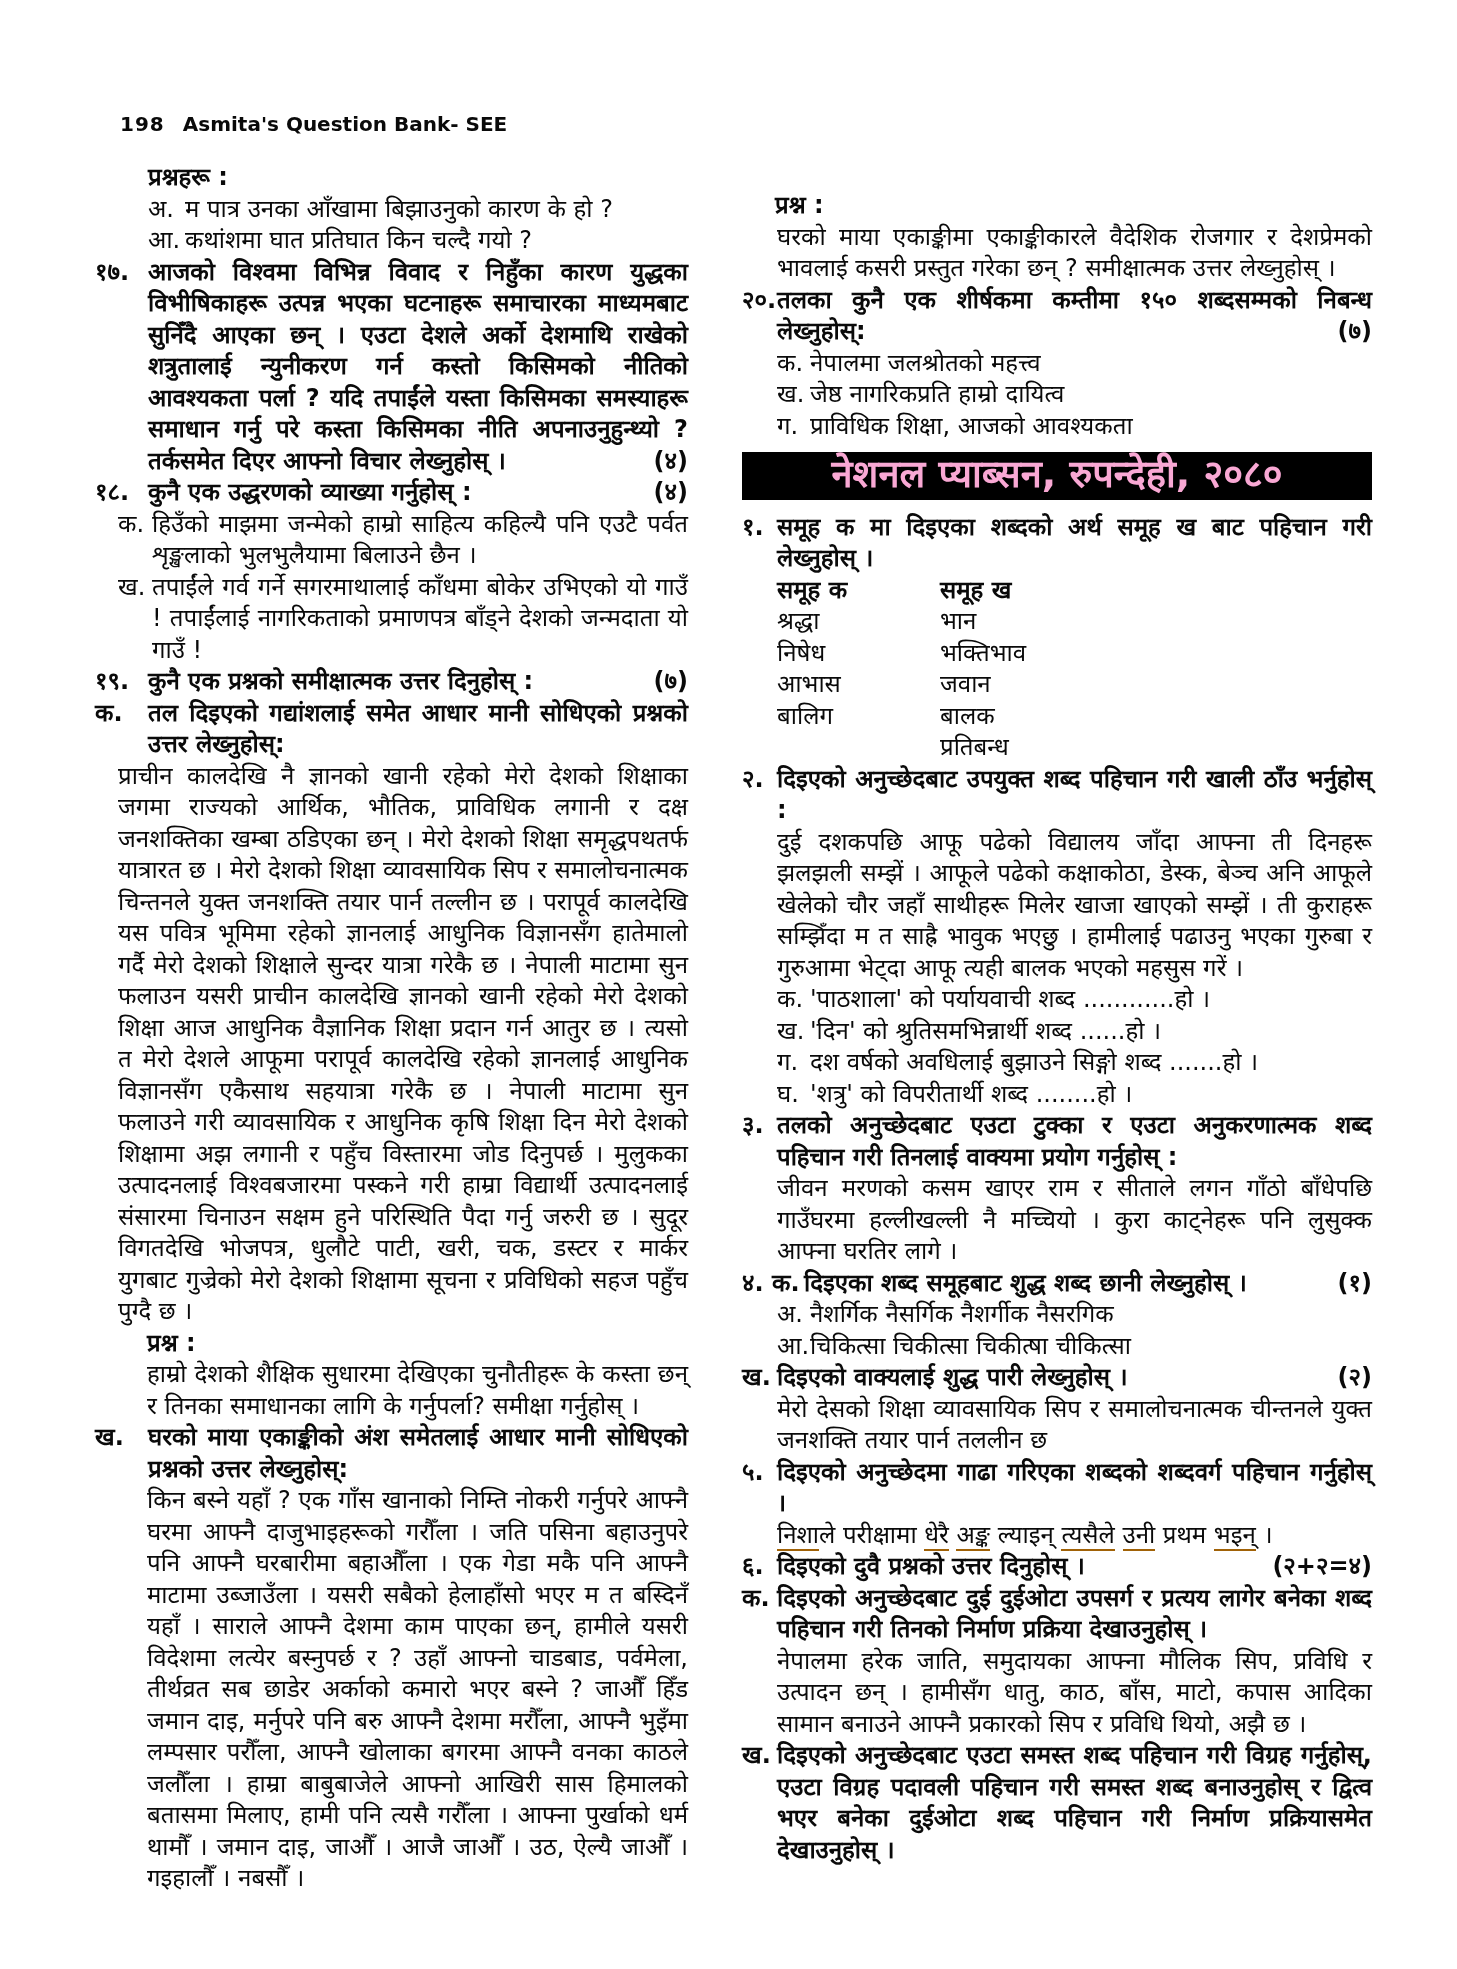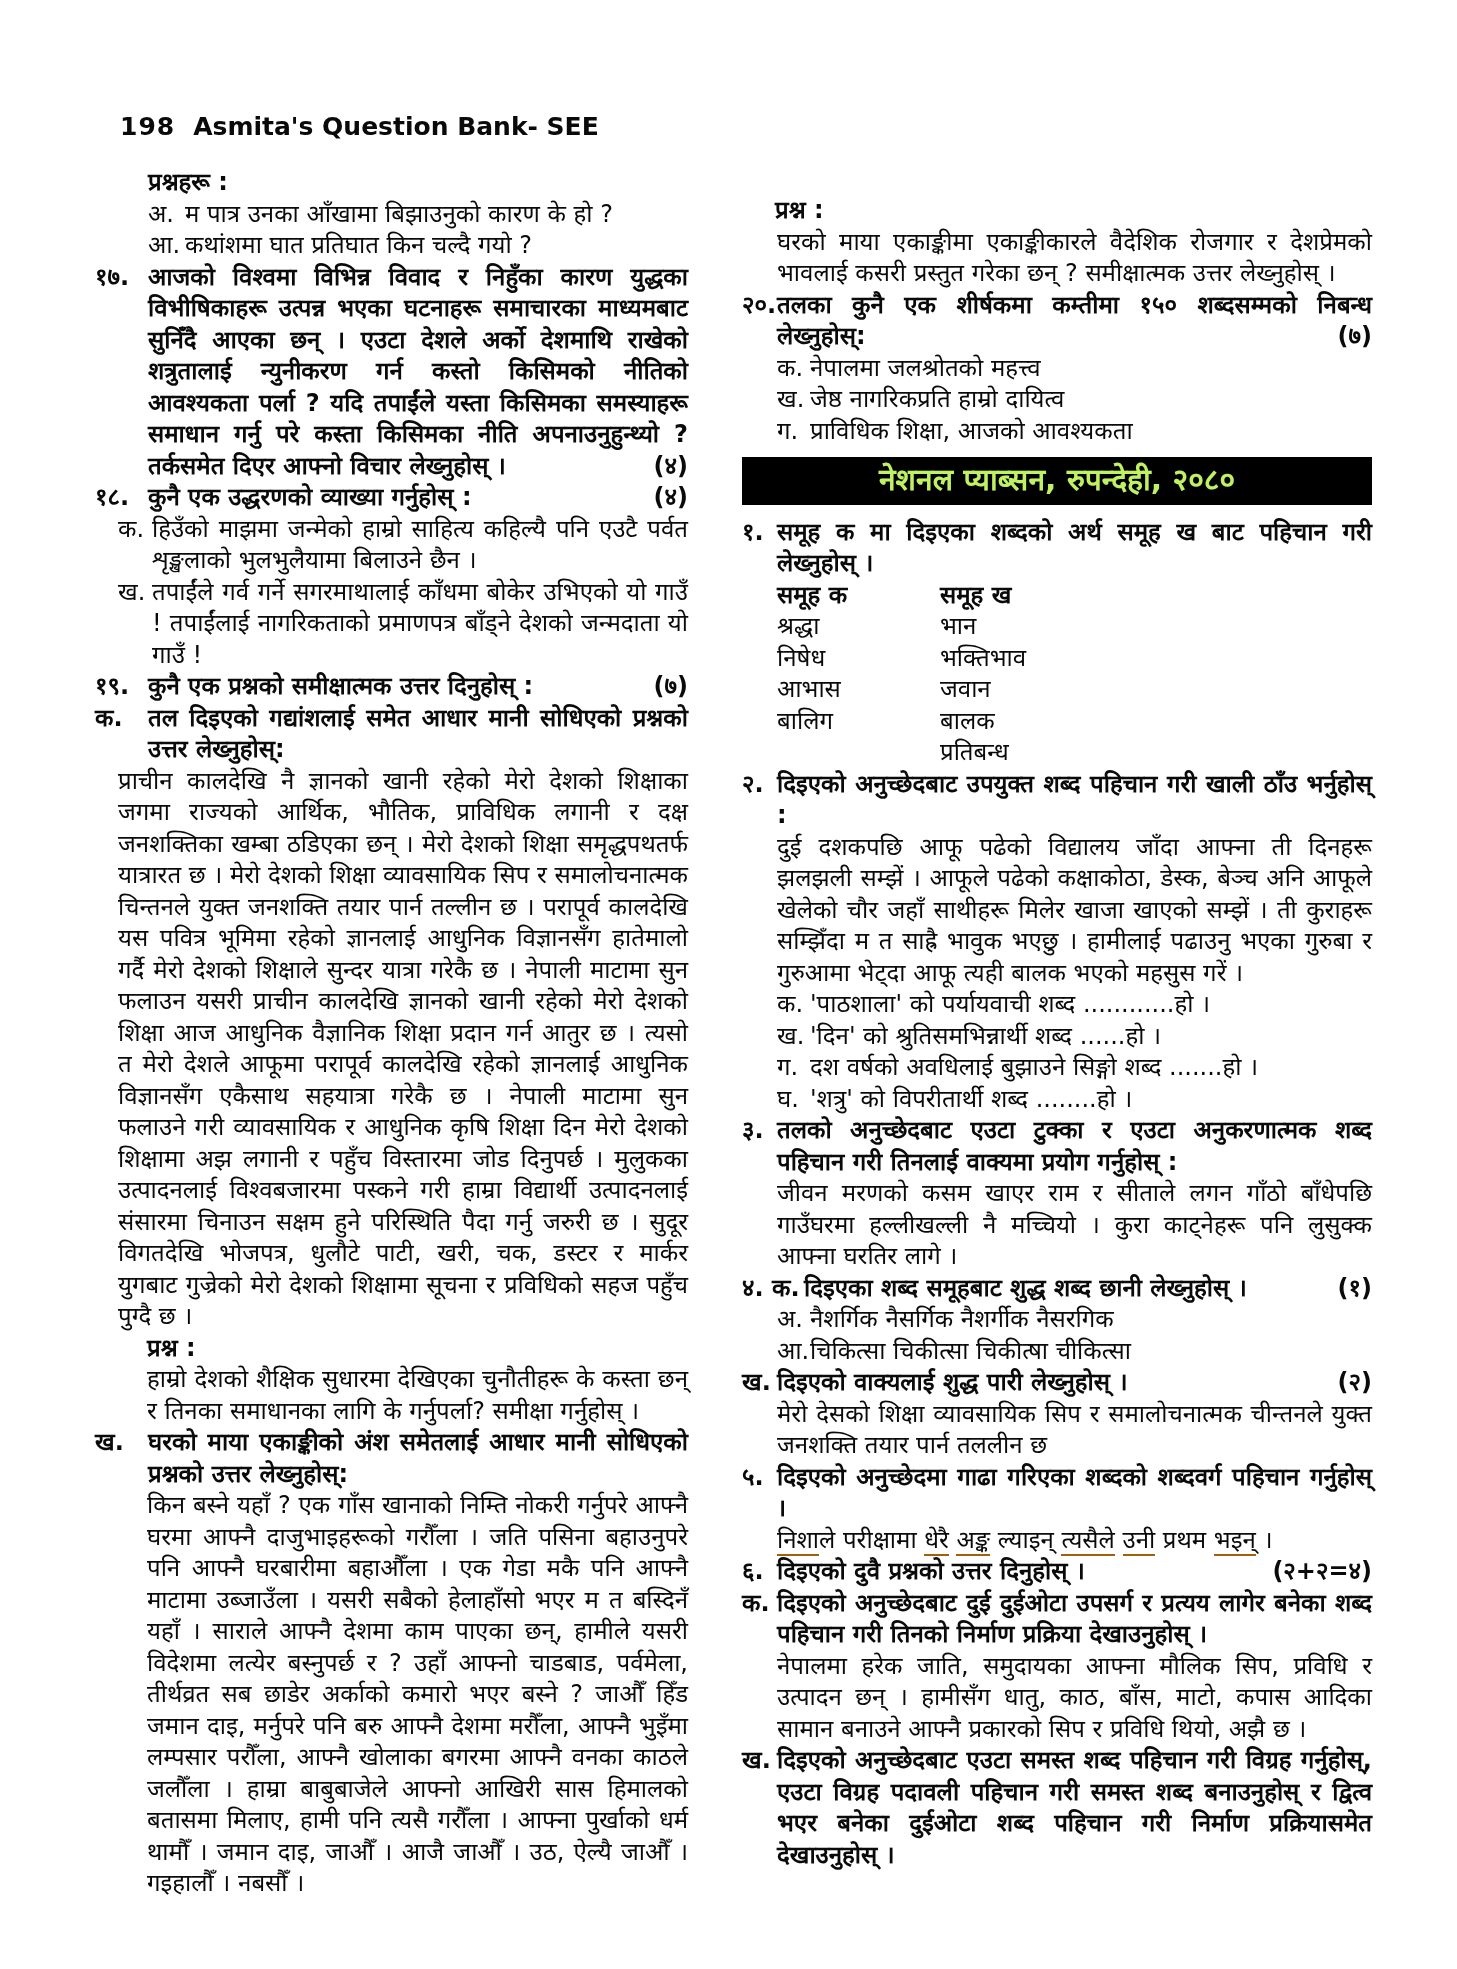--- a/index.html
+++ b/index.html
@@ -6,21 +6,21 @@
   .page{
     position:relative;
     width:1457px;height:1969px;
     background:#ffffff;
     font-family:"DejaVu Sans",sans-serif;
     color:#0a0a0a;
     overflow:hidden;
     box-sizing:border-box;
     padding:112px 0 0 95px;
   }
-  .page-header{font-weight:bold;font-size:25px;margin-left:25px;margin-bottom:26px;}
+  .page-header{font-weight:bold;font-size:20px;margin-left:25px;margin-bottom:26px;}
   .page-header .pgnum{margin-right:18px;letter-spacing:1px;}
   .columns{display:flex;align-items:center;}
   .col{font-size:24px;line-height:31.5px;}
   .col-l{width:593px;margin-right:54px;}
   .col-r{width:630px;}
   .bold{font-weight:bold;}
   .justify{text-align:justify;}
   .row{display:flex;align-items:flex-start;}
   .row .num{flex:0 0 auto;font-weight:bold;}
   .row.plain .num{font-weight:normal;}
@@ -37,22 +37,22 @@
   .col-l .para.deep{margin-left:52px;}
   
   .col-r .row.q .num,.col-r .row.qsub .num{width:35px;white-space:nowrap;margin-right:0;}
   .col-r .row.q .num.wide{width:62px;}
   .col-r .row.sub{margin-left:35px;}
   .col-r .row.sub .num{width:33px;}
   .col-r .label{margin-left:33px;}
   .col-r .para{margin-left:35px;}
   .mark{float:right;font-weight:bold;margin-left:10px;}
   .banner{
-    background:#000000;color:#bef264;
-    text-align:center;font-weight:bold;font-size:30px;
+    background:#000000;color:#f9a8d4;
+    text-align:center;font-weight:bold;font-size:38px;
     padding:7px 0 9px 0;margin:10px 0 12px 0;
   }
   .pairs{margin-left:35px;}
   .pair-row{display:flex;}
   .pair-row .c1{width:163px;flex:0 0 auto;}
   .pair-row .c2{flex:1 1 auto;}
   .usent{margin-left:35px;}
   .u{border-bottom:2px solid #a16207;padding-bottom:0px;}
 </style>
 </head>

